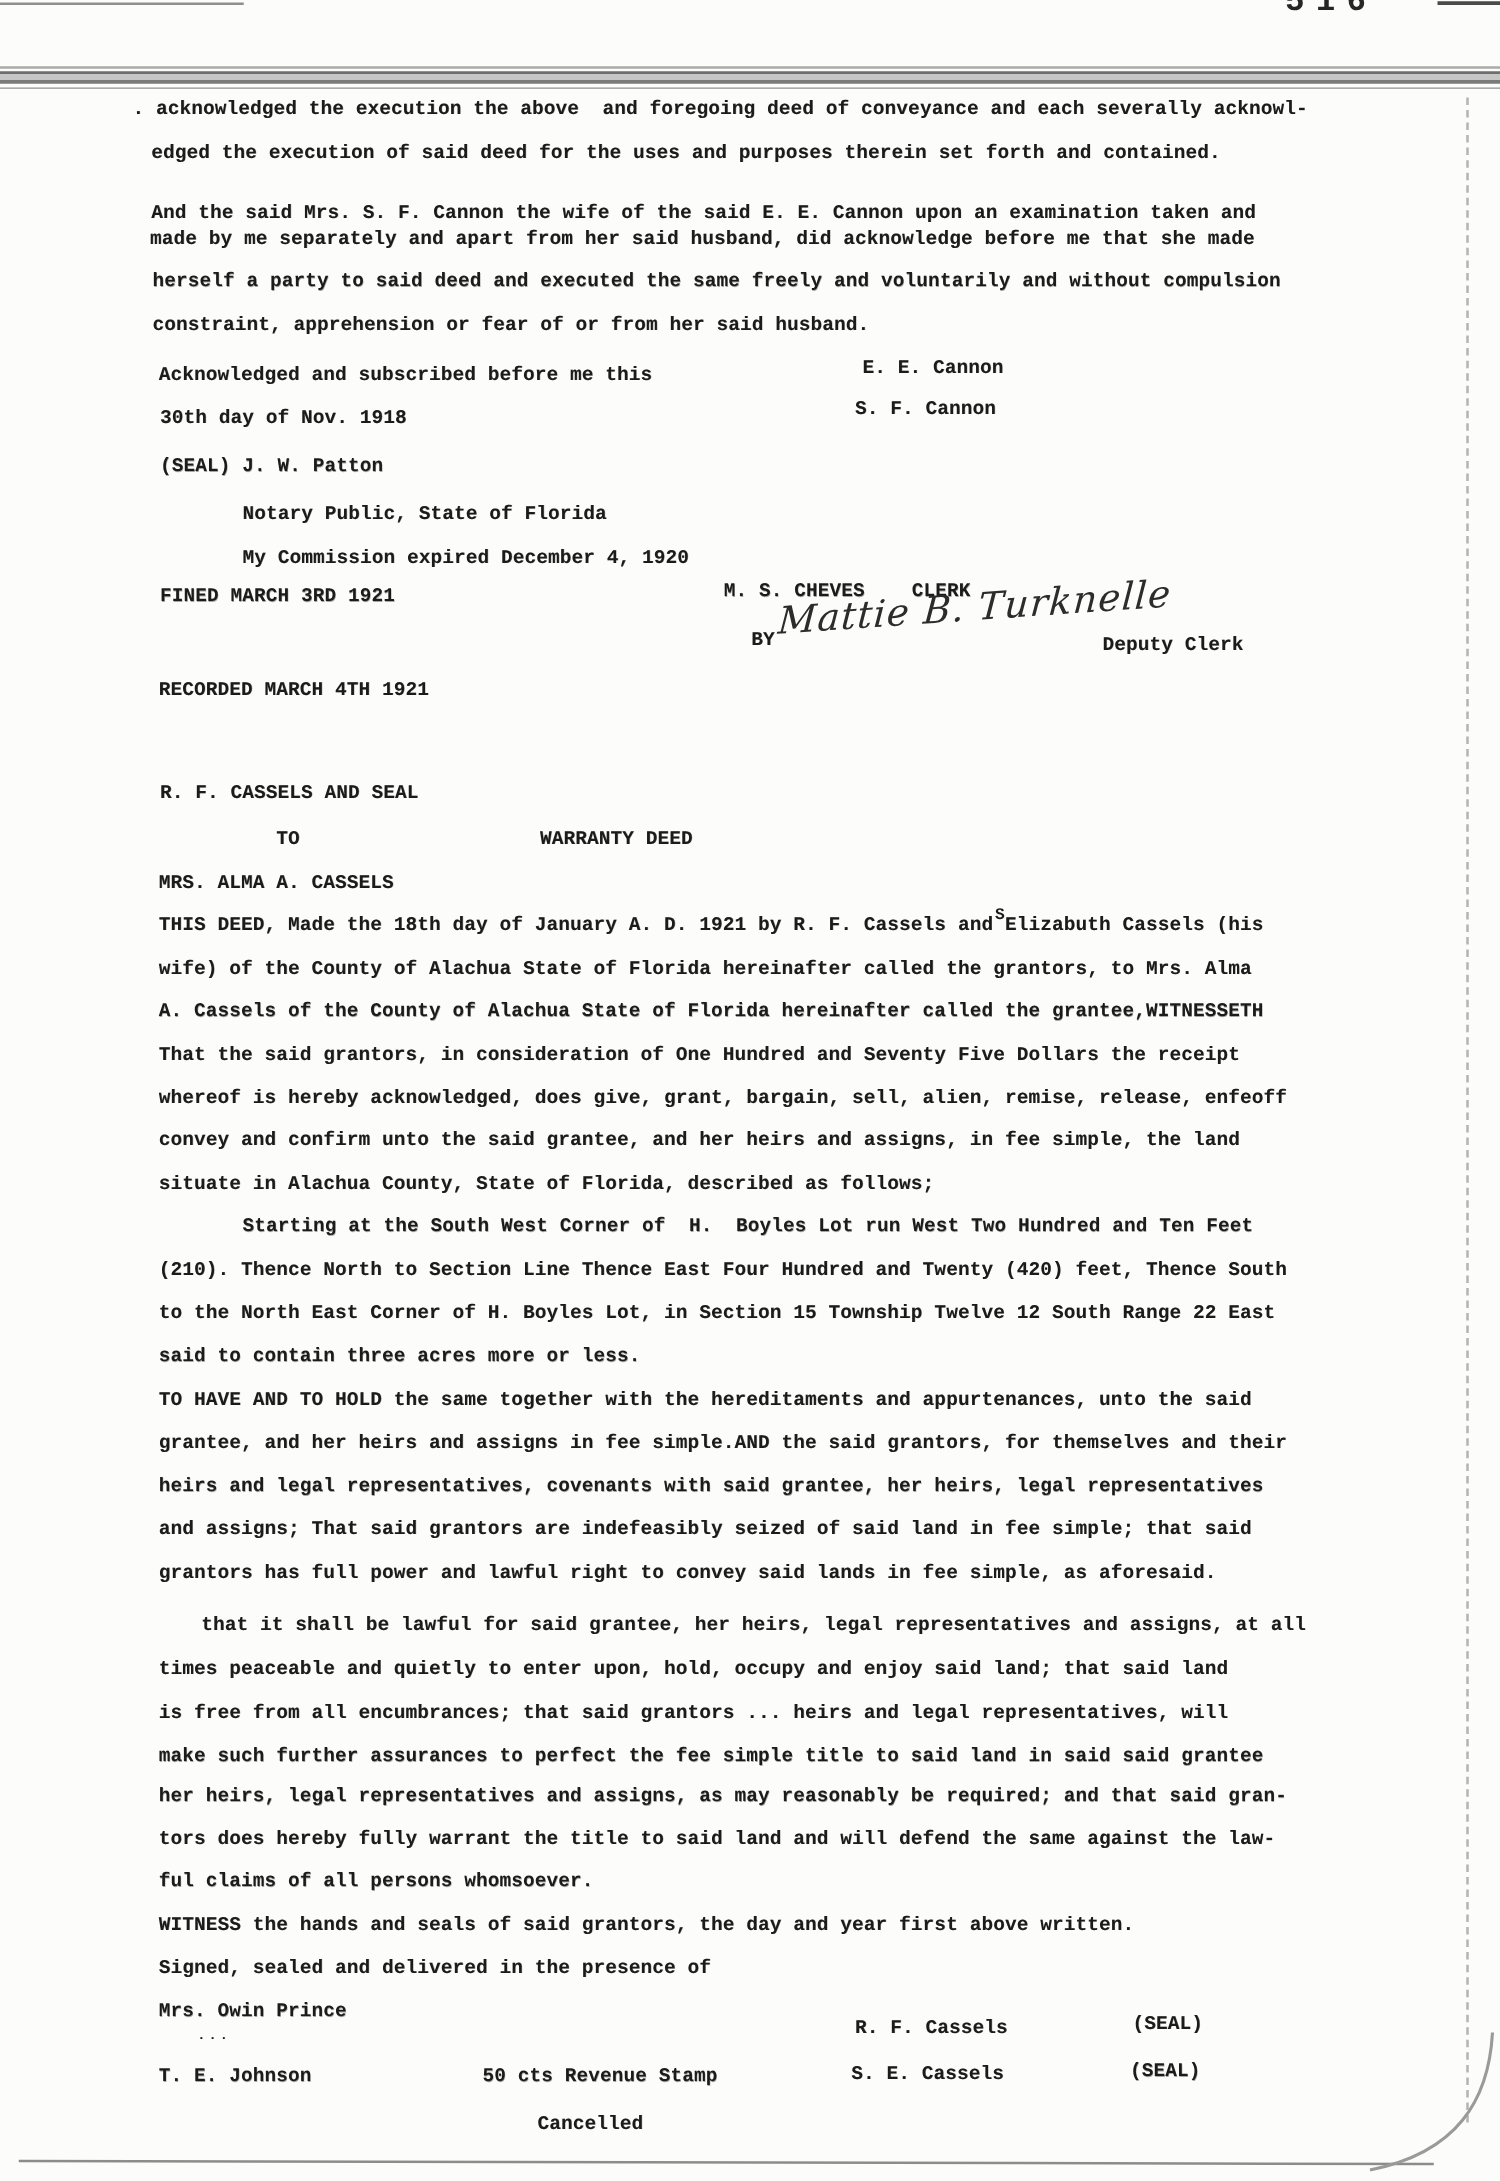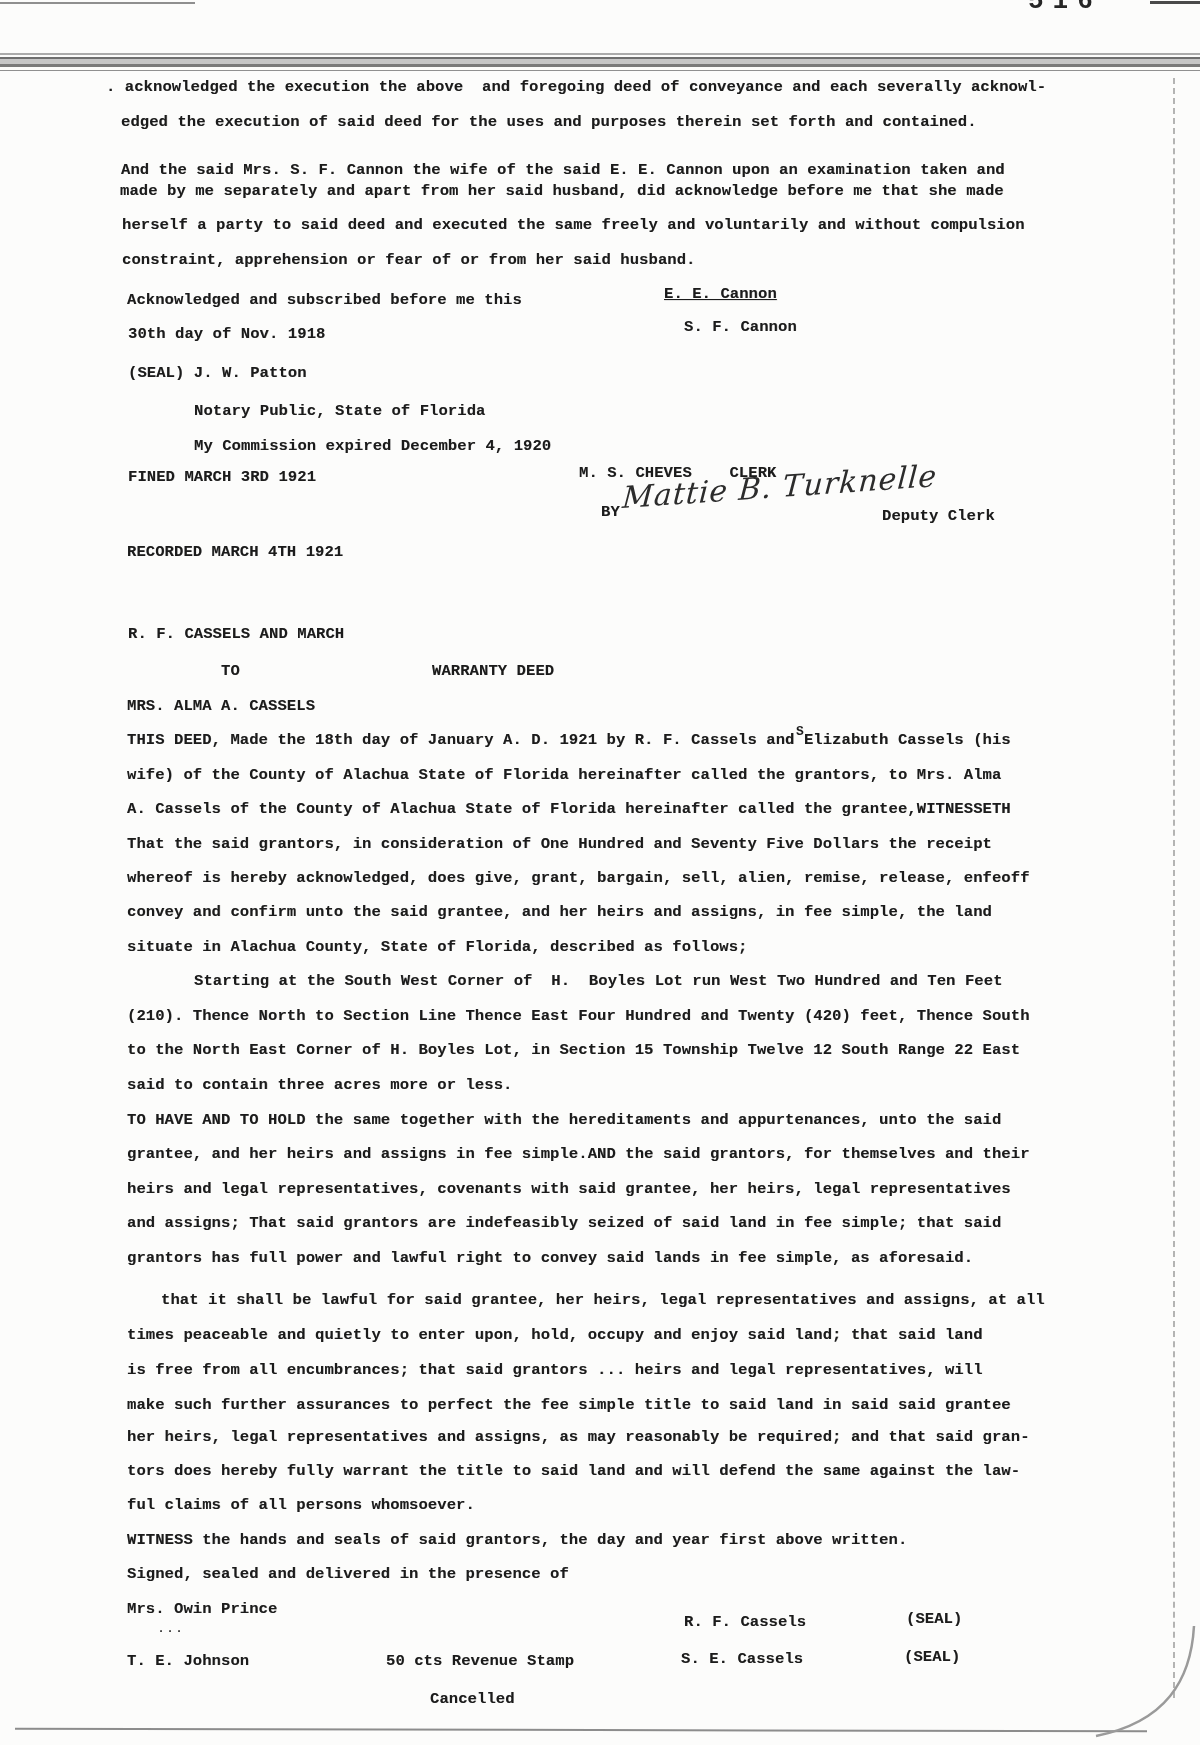--- a/index.html
+++ b/index.html
@@ -77,32 +77,32 @@
   </svg>
 
   <div>
       <div class="tline" style="left: 106px; top: 78px;">. acknowledged the execution the above  and foregoing deed of conveyance and each severally acknowl-</div>
       <div class="tline" style="left: 121px; top: 113px;">edged the execution of said deed for the uses and purposes therein set forth and contained.</div>
       <div class="tline" style="left: 121px; top: 142px; margin-top: 19px;">And the said Mrs. S. F. Cannon the wife of the said E. E. Cannon upon an examination taken and</div>
       <div class="tline" style="left: 120px; top: 182px;">made by me separately and apart from her said husband, did acknowledge before me that she made</div>
       <div class="tline" style="left: 122px; top: 216px;">herself a party to said deed and executed the same freely and voluntarily and without compulsion</div>
       <div class="tline" style="left: 122px; top: 251px;">constraint, apprehension or fear of or from her said husband.</div>
       <div class="tline" style="left: 127px; top: 291px;">Acknowledged and subscribed before me this</div>
-      <div class="tline" style="left: 664px; top: 285px; text-decoration: underline;">E. E. Cannon</div>
+      <div class="tline" style="left: 690px; top: 285px;">E. E. Cannon</div>
       <div class="tline" style="left: 128px; top: 325px;">30th day of Nov. 1918</div>
       <div class="tline" style="left: 684px; top: 318px;">S. F. Cannon</div>
       <div class="tline" style="left: 128px; top: 364px;">(SEAL) J. W. Patton</div>
       <div class="tline" style="left: 194px; top: 402px;">Notary Public, State of Florida</div>
       <div class="tline" style="left: 194px; top: 437px;">My Commission expired December 4, 1920</div>
       <div class="tline" style="left: 128px; top: 468px;">FINED MARCH 3RD 1921</div>
       <div class="tline" style="left: 579px; top: 464px;">M. S. CHEVES    CLERK</div>
       <div class="tline" style="left: 127px; top: 501px; margin-top: 42px;">RECORDED MARCH 4TH 1921</div>
       <div class="tline" style="left: 601px; top: 503px;">BY</div>
       <div class="tline" style="left: 882px; top: 507px;">Deputy Clerk</div>
-      <div class="tline" style="left: 128px; top: 625px;">R. F. CASSELS AND MARCH</div>
+      <div class="tline" style="left: 128px; top: 625px;">R. F. CASSELS AND SEAL</div>
       <div class="tline" style="left: 205px; top: 662px; margin-left: 16px;">TO</div>
       <div class="tline" style="left: 432px; top: 662px;">WARRANTY DEED</div>
       <div class="tline" style="left: 127px; top: 697px;">MRS. ALMA A. CASSELS</div>
       <div class="tline" style="left: 127px; top: 731px;">THIS DEED, Made the 18th day of January A. D. 1921 by R. F. Cassels and Elizabuth Cassels (his</div>
       <div class="tline" style="left: 127px; top: 766px;">wife) of the County of Alachua State of Florida hereinafter called the grantors, to Mrs. Alma</div>
       <div class="tline" style="left: 127px; top: 800px;">A. Cassels of the County of Alachua State of Florida hereinafter called the grantee,WITNESSETH</div>
       <div class="tline" style="left: 127px; top: 835px;">That the said grantors, in consideration of One Hundred and Seventy Five Dollars the receipt</div>
       <div class="tline" style="left: 127px; top: 869px;">whereof is hereby acknowledged, does give, grant, bargain, sell, alien, remise, release, enfeoff</div>
       <div class="tline" style="left: 127px; top: 903px;">convey and confirm unto the said grantee, and her heirs and assigns, in fee simple, the land</div>
       <div class="tline" style="left: 127px; top: 938px; text-align: center;">situate in Alachua County, State of Florida, described as follows;</div>

